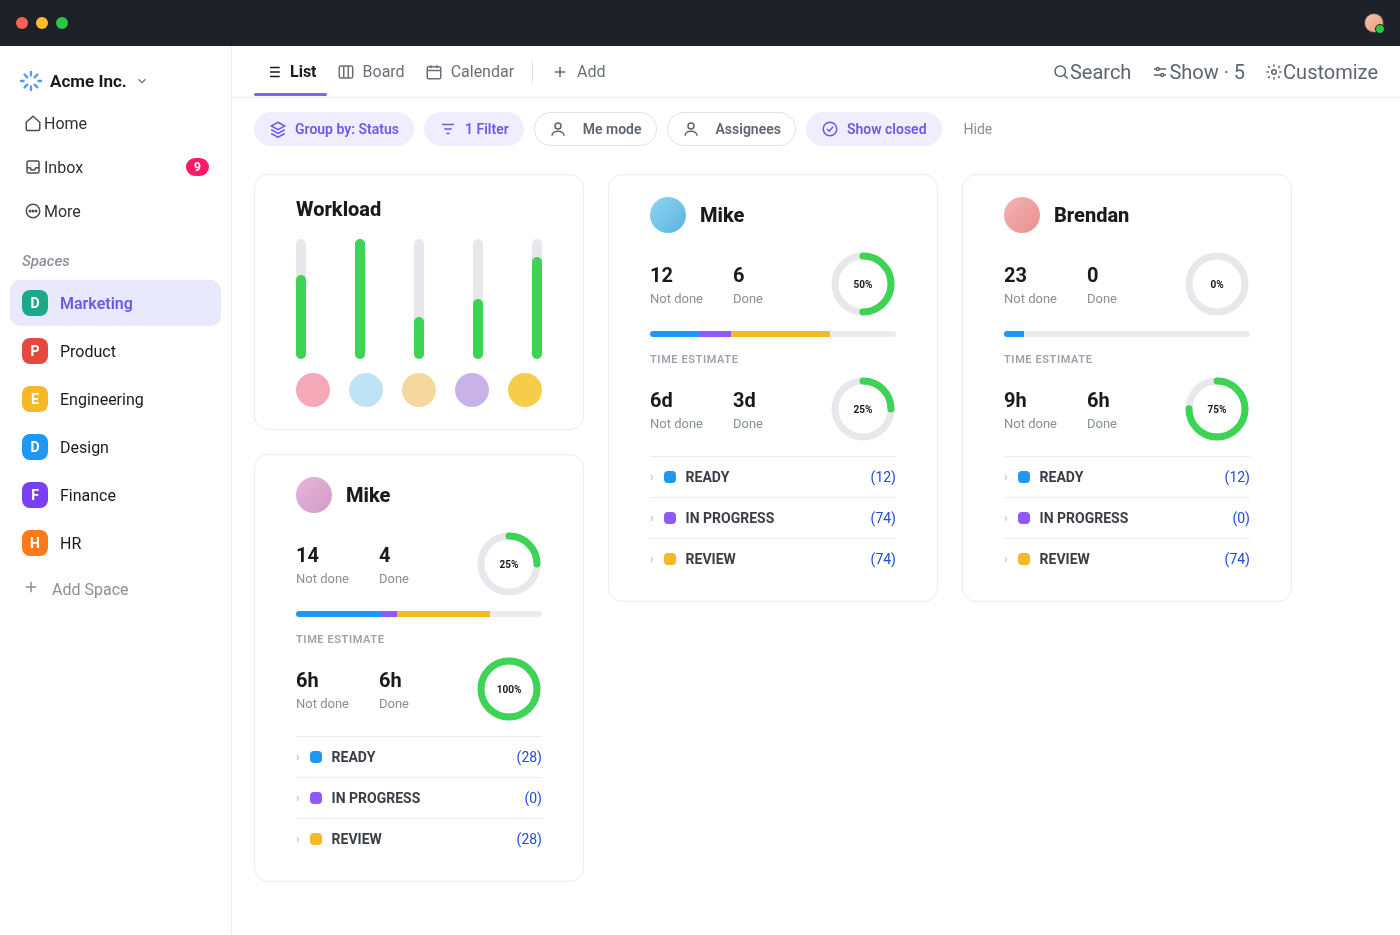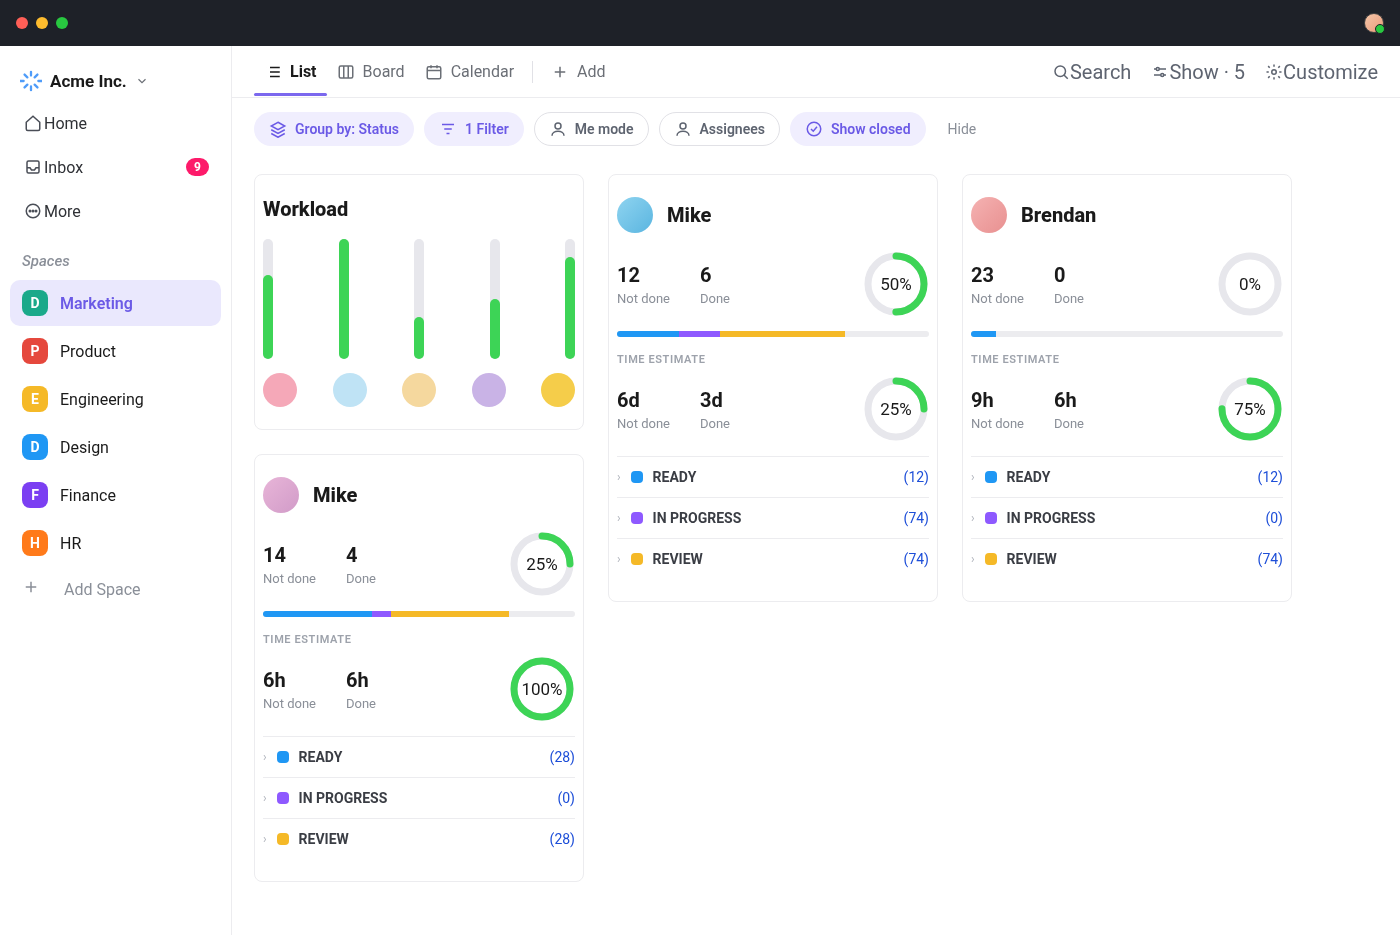--- a/index.html
+++ b/index.html
@@ -16,52 +16,52 @@
 .sidebar { width: 232px; border-right: 1px solid #ececef; padding: 16px 10px; }
 .ws-selector { display:flex; align-items:center; gap:8px; padding:8px 10px; font-weight:700; font-size:17px; cursor:pointer;}
 .ws-selector svg { flex-shrink:0; }
 .nav-item { display:flex; align-items:center; gap:0; padding:10px 12px; font-size:16px; color:#2f3136; border-radius:8px; cursor:pointer; margin:2px 0;}
 .nav-item .ico { width:22px; height:22px; display:flex; align-items:center; justify-content:center; color:#4a4e57;}
 .badge { margin-left:auto; background:#fd1a6a; color:#fff; font-size:12px; font-weight:700; padding:2px 8px; border-radius:12px; min-width:22px; text-align:center;}
 .spaces-header { padding:18px 12px 8px; font-size:15px; color:#8a8f98; font-weight:500;font-style:italic;}
 .space-item { display:flex; align-items:center; gap:12px; padding:10px 12px; font-size:16px; border-radius:10px; cursor:pointer; margin:2px 0;}
 .space-item.active { background:#eae8fd; color:#6b5ae6; font-weight:600;}
 .space-icon { width:26px; height:26px; border-radius:8px; display:flex; align-items:center; justify-content:center; color:#fff; font-size:14px; font-weight:700;}
-.add-space { display:flex; align-items:center; gap:24px; padding:10px 12px; color:#8a8f98; font-size:16px; cursor:pointer;}
+.add-space { display:flex; align-items:center; gap:12px; padding:10px 12px; color:#8a8f98; font-size:16px; cursor:pointer;}
 .main { flex:1; display:flex; flex-direction:column; overflow:hidden;}
 .topbar { display:flex; align-items:center; padding:0 22px; height:52px; border-bottom:1px solid #ececef;}
 .view-tab { display:flex; align-items:center; gap:8px; padding:14px 10px; font-size:16px; color:#6b6f76; cursor:pointer; position:relative;}
 .view-tab.active { color:#1a1a1a; font-weight:700;}
 .view-tab.active::after { content:""; position:absolute; left:0; right:0; bottom:-1px; height:3px; background:#7b68ee; border-radius:2px;}
 .vsep { width:1px; height:22px; background:#e1e1e6; margin:0 8px;}
 .topbar-right { margin-left:auto; display:flex; gap:20px; align-items:center;}
 .tb-action { display:flex; align-items:center; font-size:20px; color:#5e6470; cursor:pointer;}
 .filter-row { display:flex; gap:10px; padding:14px 22px; align-items:center; flex-wrap:wrap;}
 .pill { display:flex; align-items:center; gap:8px; padding:7px 14px; border-radius:18px; font-size:14px; font-weight:600; cursor:pointer; border:1px solid transparent;}
 .pill.purple { background:#f0eefe; color:#6b5ae6;}
-.pill.outline { background:#fff; border-color:#e1e1e6; color:#5e6470;}
+.pill.outline { background:#fff; border-color:#e1e1e6; color:#5e6470;gap:16px;}
 .hide-link { margin-left:12px; color:#8a8f98; font-size:14px; cursor:pointer;}
 .content { flex:1; overflow:auto; padding:14px 22px 40px;}
 .grid { display:grid; grid-template-columns: repeat(3, 330px); gap:24px; align-items:start;}
-.card { background:#fff; border:1px solid #ececef; border-radius:8px; padding:22px 8px;}
+.card { background:#fff; border:1px solid #ececef; border-radius:14px; padding:22px 41px;}
 .card-head { display:flex; align-items:center; gap:14px; margin-bottom:18px;}
 .card-title { font-size:20px; font-weight:800;}
 .avatar { width:36px; height:36px; border-radius:50%; background:#ddd; flex-shrink:0;}
 .avatar.sm { width:34px; height:34px;}
 .workload-bars { display:flex; justify-content:space-between; align-items:flex-end; height:130px; margin:8px 0 14px;}
 .wl-bar { width:10px; background:#e7e7ec; border-radius:6px; position:relative; height:120px;}
 .wl-fill { position:absolute; bottom:0; left:0; right:0; background:#3dd456; border-radius:6px;}
 .workload-avatars { display:flex; justify-content:space-between;}
 .stats-row { display:flex; align-items:center; gap:30px; margin-bottom:14px;}
 .stat { display:flex; flex-direction:column; gap:4px;}
 .stat-num { font-size:20px; font-weight:700;}
 .stat-lbl { font-size:13px; color:#8a8f98;}
 .ring { width:66px; height:66px; margin-left:auto; position:relative;}
 .ring svg { transform: rotate(-90deg);}
-.ring-label { position:absolute; top:50%; left:50%; transform:translate(-50%,-50%); font-size:17px; font-weight:400;}
+.ring-label { position:absolute; top:50%; left:50%; transform:translate(-50%,-50%); font-size:10px; font-weight:700;}
 .prog-bar { height:6px; background:#ececef; border-radius:3px; display:flex; overflow:hidden; margin-bottom:16px;}
 .prog-seg { height:100%;}
 .subhead { font-size:11px; letter-spacing:0.6px; color:#9da2ab; font-weight:600; margin-bottom:10px;}
 .status-list { margin-top:8px;}
 .status-row { display:flex; align-items:center; gap:10px; padding:12px 0; border-top:1px solid #ececef; cursor:pointer;}
 .chev { color:#b0b4bc; font-size:12px;}
 .status-dot { width:12px; height:12px; border-radius:4px;}
 .status-name { font-size:14px; font-weight:700; color:#3a3d44;}
 .status-count { margin-left:auto; font-size:14px; color:#1d4ed8;}
 .ico svg, .pill svg, .tb-action svg, .view-tab svg { width:18px; height:18px; stroke:currentColor; fill:none; stroke-width:2; }

